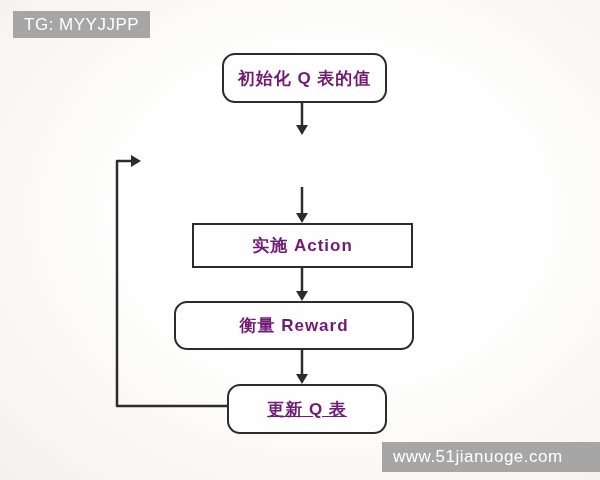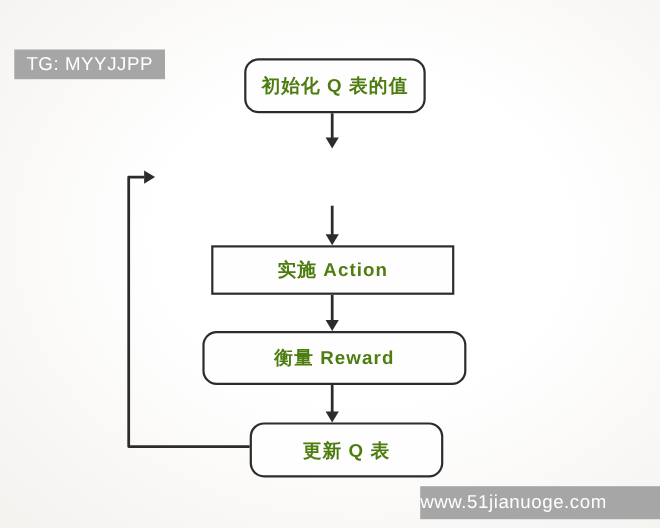--- a/index.html
+++ b/index.html
@@ -20,28 +20,28 @@
     font-size: 17px;
     font-weight: 400;
     letter-spacing: 0.5px;
   }
   .watermark.top-left {
     left: 13px;
     top: 11px;
     height: 27px;
     line-height: 27px;
     padding: 0 11px;
-    margin-top: 34px;
   }
   .watermark.bottom-right {
     left: 382px;
     top: 442px;
     width: 218px;
     height: 30px;
     line-height: 30px;
+    padding-left: 11px;
     box-sizing: border-box;
   }
 
   .connectors {
     position: absolute;
     left: 0; top: 0;
     width: 600px; height: 480px;
     z-index: 1;
   }
 
@@ -49,29 +49,29 @@
     position: absolute;
     z-index: 2;
     background: #fefefe;
     border: 2.5px solid #2c2c2c;
     box-sizing: border-box;
     display: flex;
     align-items: center;
     justify-content: center;
     font-size: 17px;
     font-weight: 700;
-    color: #4d7c0f;
+    color: #701a75;
     letter-spacing: 1px;
     white-space: nowrap;
   }
   .node-init    { left: 222px; top:  53px; width: 165px; height: 50px; border-radius: 13px; }
   .node-choose  { left: 142px; top: 135px; width: 325px; height: 52px; border-radius: 15px; }
   .node-act     { left: 192px; top: 223px; width: 221px; height: 45px; border-radius: 0; }
-  .node-reward  { left: 184px; top: 301px; width: 240px; height: 49px; border-radius: 13px; }
-  .node-update  { left: 227px; top: 384px; width: 176px; height: 50px; border-radius: 13px; }
+  .node-reward  { left: 174px; top: 301px; width: 240px; height: 49px; border-radius: 13px; }
+  .node-update  { left: 227px; top: 384px; width: 160px; height: 50px; border-radius: 13px; text-decoration: underline; }
 </style>
 </head>
 <body>
 
 <div class="canvas">
 
   <svg class="connectors" viewBox="0 0 600 480" xmlns="http://www.w3.org/2000/svg">
     <g stroke="#2c2c2c" stroke-width="2.5" fill="none" stroke-linejoin="round">
 
       <path d="M302,103 L302,128"></path>

